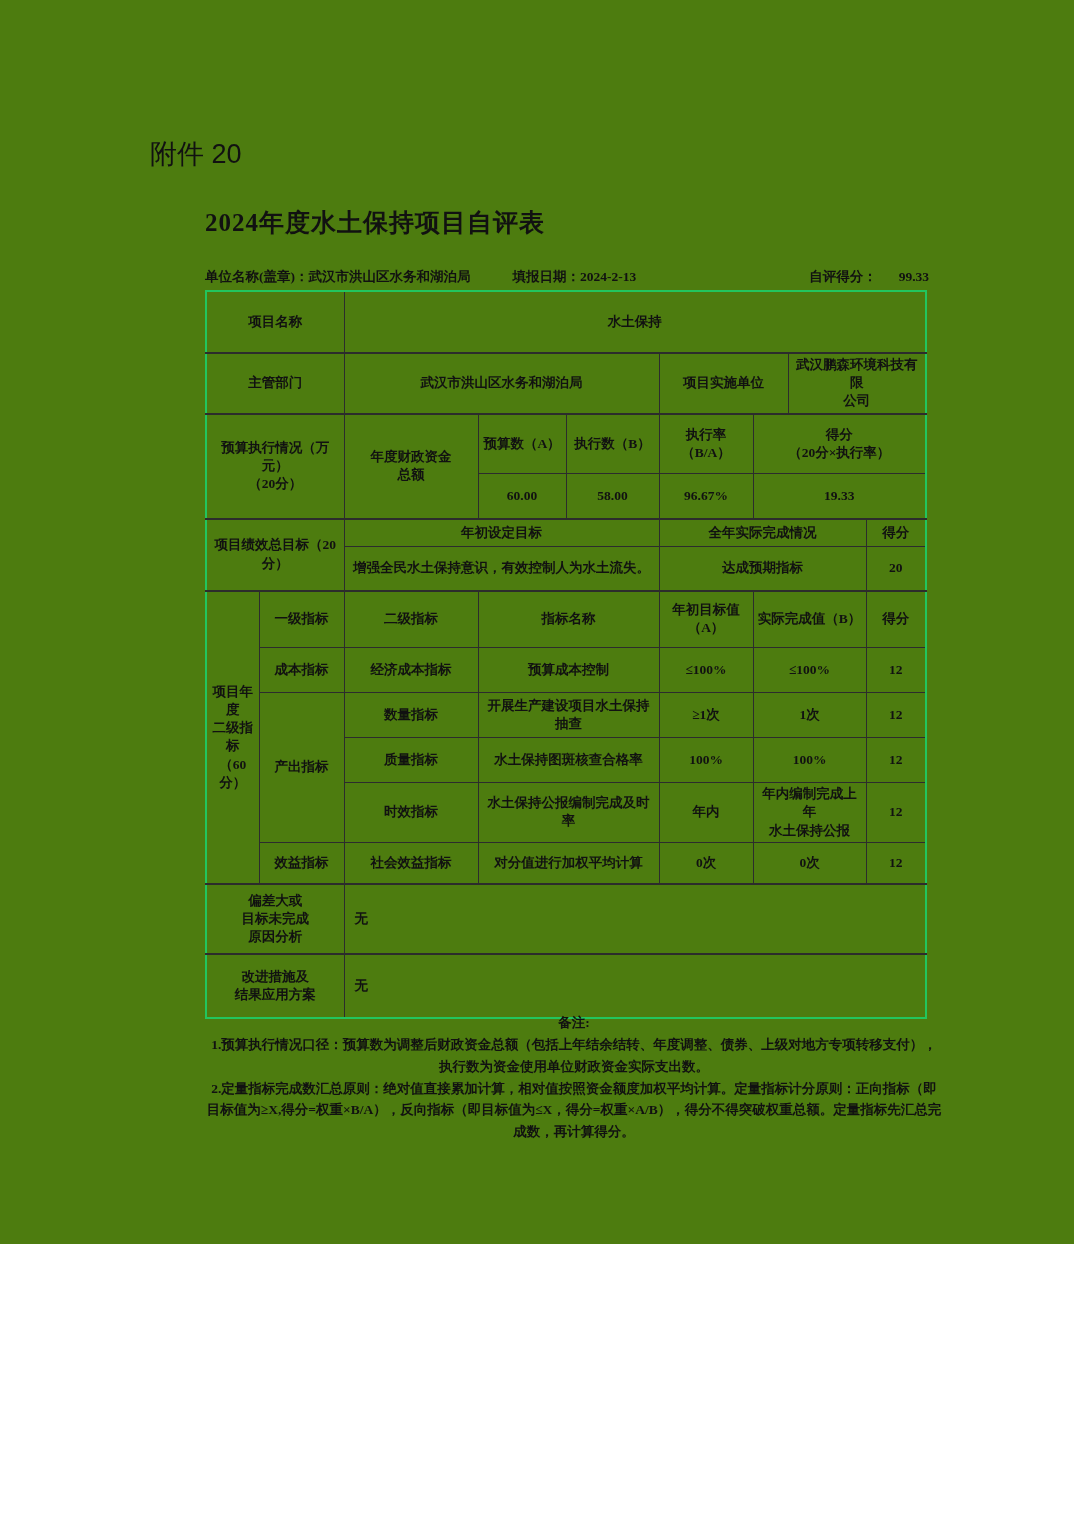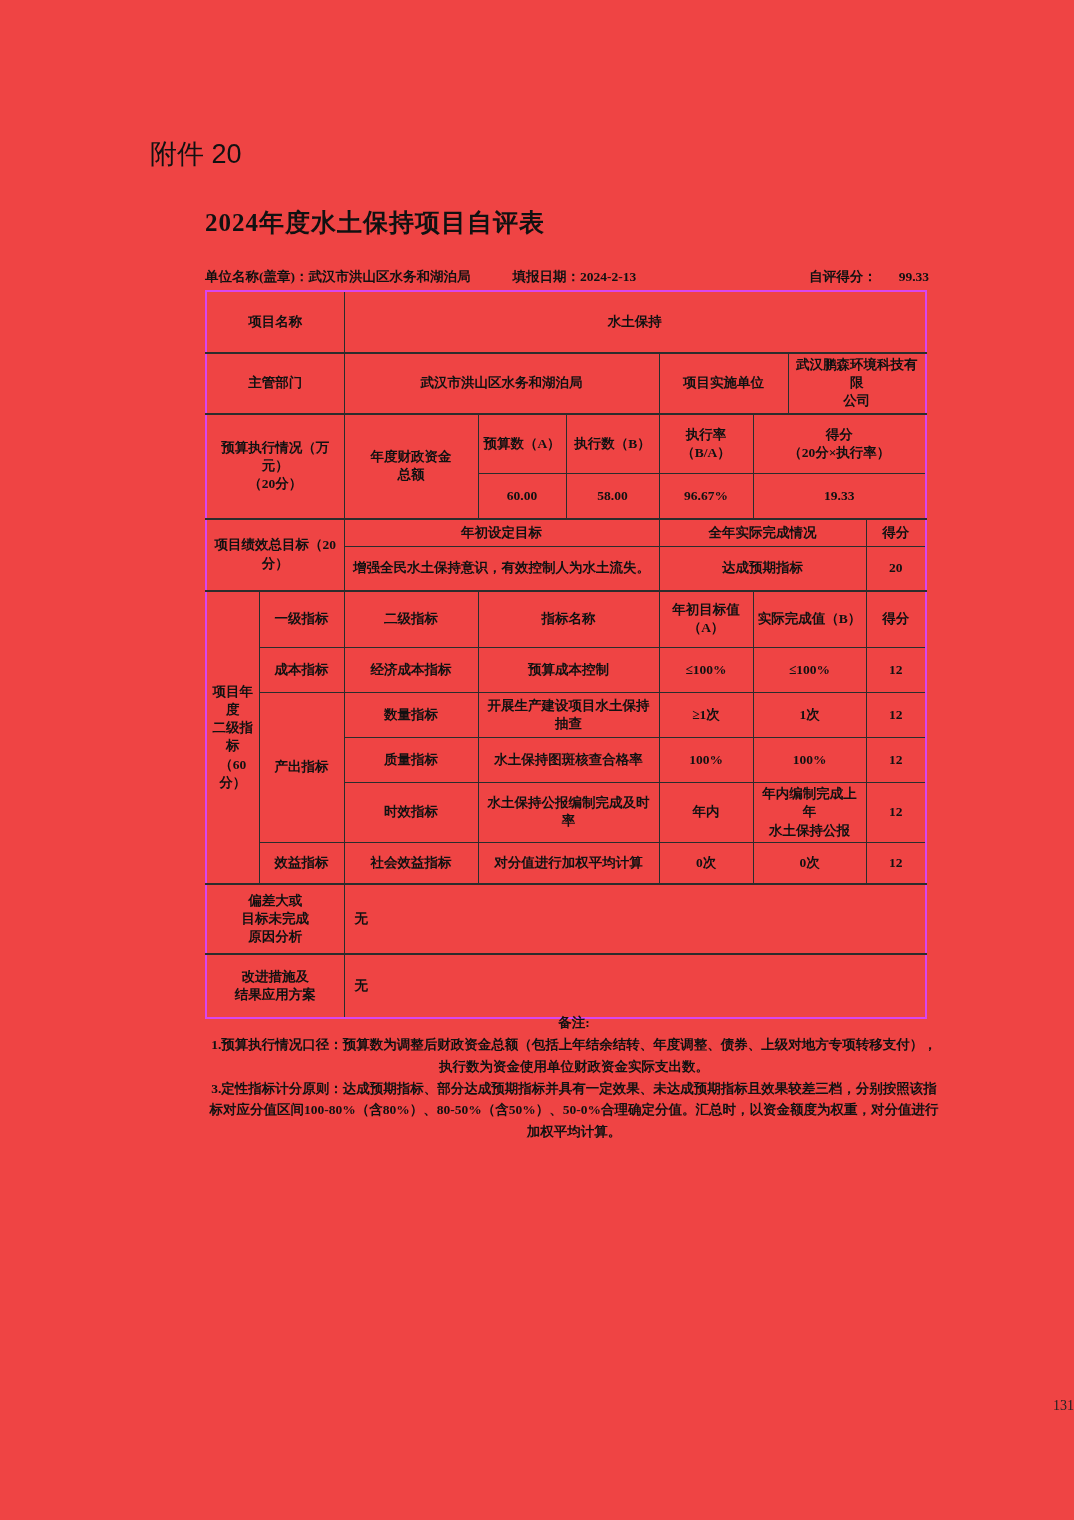--- a/index.html
+++ b/index.html
@@ -1,19 +1,19 @@
 <!DOCTYPE html>
 <html><head>
 <meta charset="utf-8">
 <style>
   html,body { margin:0; padding:0; background:#ffffff; }
   .page {
     position:relative;
-    width:1074px; height:1520px;
-    background:#ef4444;
+    width:1074px; height:1244px;
+    background:#4d7c0f;
     font-family:"Liberation Serif","DejaVu Serif",serif;
     color:#1a1a1a;
     overflow:hidden;
     text-decoration:underline;
   }
   .attachment {
     position:absolute; left:150px; top:136px;
     font-family:"Liberation Sans","DejaVu Sans",sans-serif;
     font-size:27px; font-weight:400; color:#111;
   }
@@ -27,21 +27,21 @@
     display:flex; align-items:center;
     font-size:13.5px; font-weight:bold; color:#111;
   }
   .info-line .seg2 { margin-left:42px; }
   .info-line .seg3 { margin-left:auto; }
   .info-line .score-val { display:inline-block; margin-left:22px; }
   table.main {
     position:absolute; left:205px; top:290px;
     border-collapse:collapse; table-layout:fixed;
     width:722px;
-    border:2px solid #d946ef;
+    border:2px solid #22c55e;
     font-size:13.5px; font-weight:bold; color:#111;
   }
   table.main td {
     border:1px solid #2c2c2c;
     text-align:center; vertical-align:middle;
     padding:2px 4px;
     white-space:pre-line;
     line-height:1.35;
     overflow:hidden;
   }
@@ -200,18 +200,18 @@
       <td colspan="2">改进措施及
 结果应用方案</td>
       <td colspan="7" class="left">无</td>
     </tr>
   </tbody>
     </table>
 
   <div class="notes">
     <p>备注:</p>
     <p>1.预算执行情况口径：预算数为调整后财政资金总额（包括上年结余结转、年度调整、债券、上级对地方专项转移支付），执行数为资金使用单位财政资金实际支出数。</p>
-    <p>3.定性指标计分原则：达成预期指标、部分达成预期指标并具有一定效果、未达成预期指标且效果较差三档，分别按照该指标对应分值区间100-80%（含80%）、80-50%（含50%）、50-0%合理确定分值。汇总时，以资金额度为权重，对分值进行加权平均计算。</p>
+    <p>2.定量指标完成数汇总原则：绝对值直接累加计算，相对值按照资金额度加权平均计算。定量指标计分原则：正向指标（即目标值为≥X,得分=权重×B/A），反向指标（即目标值为≤X，得分=权重×A/B），得分不得突破权重总额。定量指标先汇总完成数，再计算得分。</p>
   </div>
 
   <div class="page-number">131</div>
 
 </div>
 
 </body></html>

